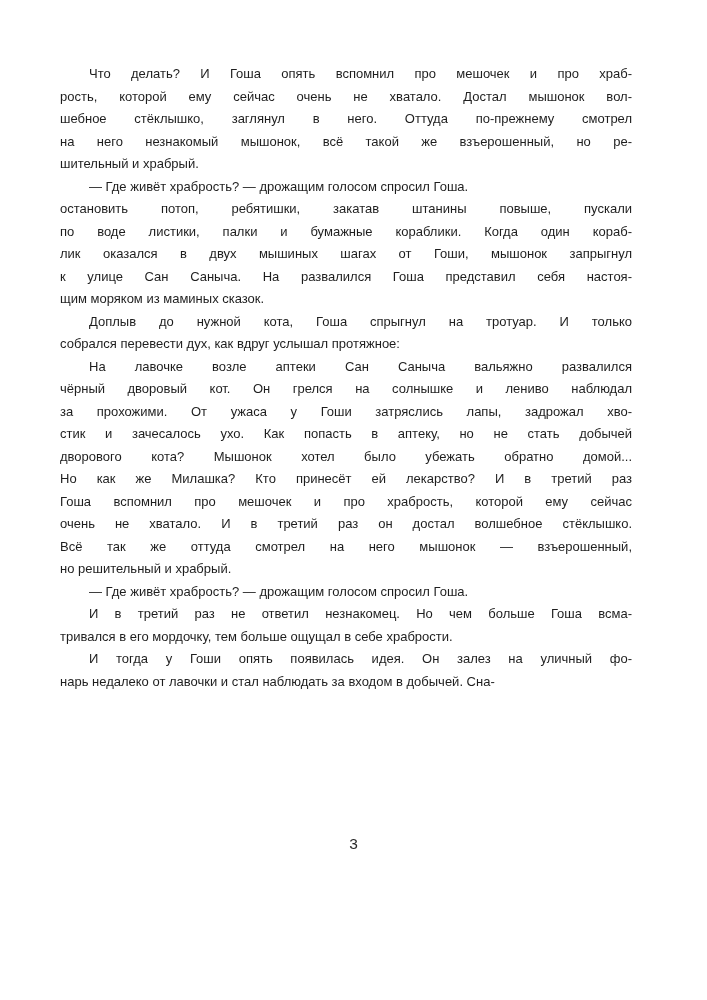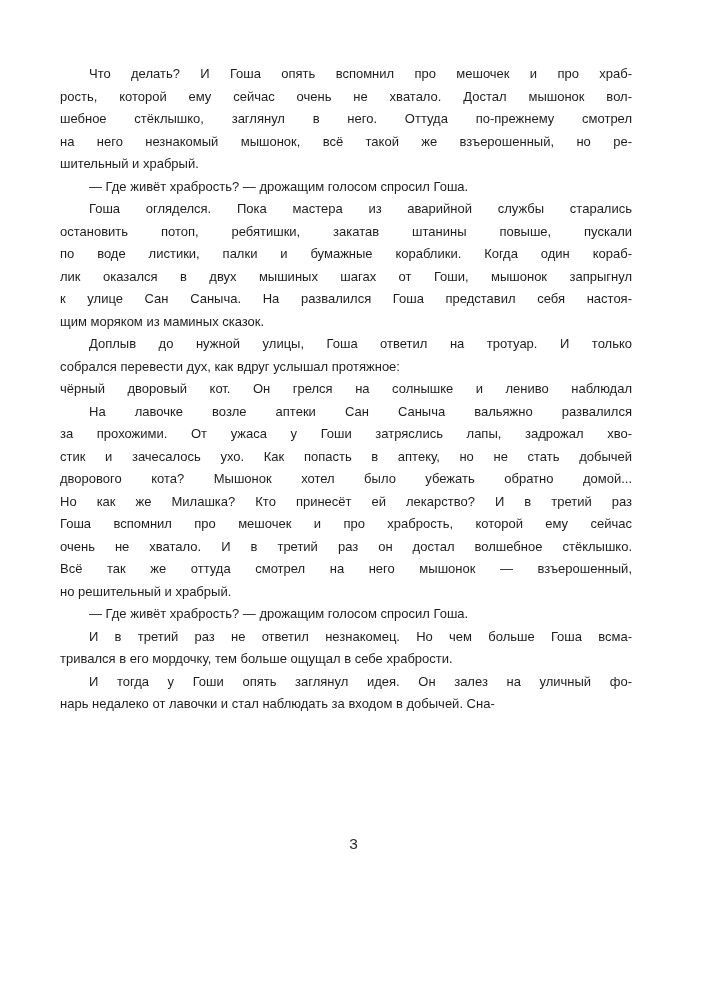--- a/index.html
+++ b/index.html
@@ -68,49 +68,48 @@
         <span class="line first">Что делать? И Гоша опять вспомнил про мешочек и про храб-</span>
         <span class="line">рость, которой ему сейчас очень не хватало. Достал мышонок вол-</span>
         <span class="line">шебное стёклышко, заглянул в него. Оттуда по-прежнему смотрел</span>
         <span class="line">на него незнакомый мышонок, всё такой же взъерошенный, но ре-</span>
         <span class="line last">шительный и храбрый.</span>
       </p>
       <p class="paragraph">
         <span class="line first last">— Где живёт храбрость? — дрожащим голосом спросил Гоша.</span>
       </p>
       <p class="paragraph">
-        <span class="line first">Гоша огляделся. Пока мастера из аварийной службы старались</span>
         <span class="line">остановить потоп, ребятишки, закатав штанины повыше, пускали</span>
         <span class="line">по воде листики, палки и бумажные кораблики. Когда один кораб-</span>
         <span class="line">лик оказался в двух мышиных шагах от Гоши, мышонок запрыгнул</span>
         <span class="line">к улице Сан Саныча. На развалился Гоша представил себя настоя-</span>
         <span class="line last">щим моряком из маминых сказок.</span>
       </p>
       <p class="paragraph">
-        <span class="line first">Доплыв до нужной улицы, Гоша ответил на тротуар. И только</span>
+        <span class="line first">Доплыв до нужной кота, Гоша спрыгнул на тротуар. И только</span>
         <span class="line last">собрался перевести дух, как вдруг услышал протяжное:</span>
       </p>
       <p class="paragraph">
+        <span class="line first">На лавочке возле аптеки Сан Саныча вальяжно развалился</span>
         <span class="line">чёрный дворовый кот. Он грелся на солнышке и лениво наблюдал</span>
-        <span class="line first">На лавочке возле аптеки Сан Саныча вальяжно развалился</span>
         <span class="line">за прохожими. От ужаса у Гоши затряслись лапы, задрожал хво-</span>
         <span class="line">стик и зачесалось ухо. Как попасть в аптеку, но не стать добычей</span>
         <span class="line">дворового кота? Мышонок хотел было убежать обратно домой...</span>
         <span class="line">Но как же Милашка? Кто принесёт ей лекарство? И в третий раз</span>
         <span class="line">Гоша вспомнил про мешочек и про храбрость, которой ему сейчас</span>
         <span class="line">очень не хватало. И в третий раз он достал волшебное стёклышко.</span>
         <span class="line">Всё так же оттуда смотрел на него мышонок — взъерошенный,</span>
         <span class="line last">но решительный и храбрый.</span>
       </p>
       <p class="paragraph">
         <span class="line first last">— Где живёт храбрость? — дрожащим голосом спросил Гоша.</span>
       </p>
       <p class="paragraph">
         <span class="line first">И в третий раз не ответил незнакомец. Но чем больше Гоша всма-</span>
         <span class="line last">тривался в его мордочку, тем больше ощущал в себе храбрости.</span>
       </p>
       <p class="paragraph">
-        <span class="line first">И тогда у Гоши опять заглянул идея. Он залез на уличный фо-</span>
+        <span class="line first">И тогда у Гоши опять появилась идея. Он залез на уличный фо-</span>
         <span class="line last">нарь недалеко от лавочки и стал наблюдать за входом в добычей. Сна-</span>
       </p>
     </main>
   <div class="page-number">3</div>
 </div>
 
 </body></html>

